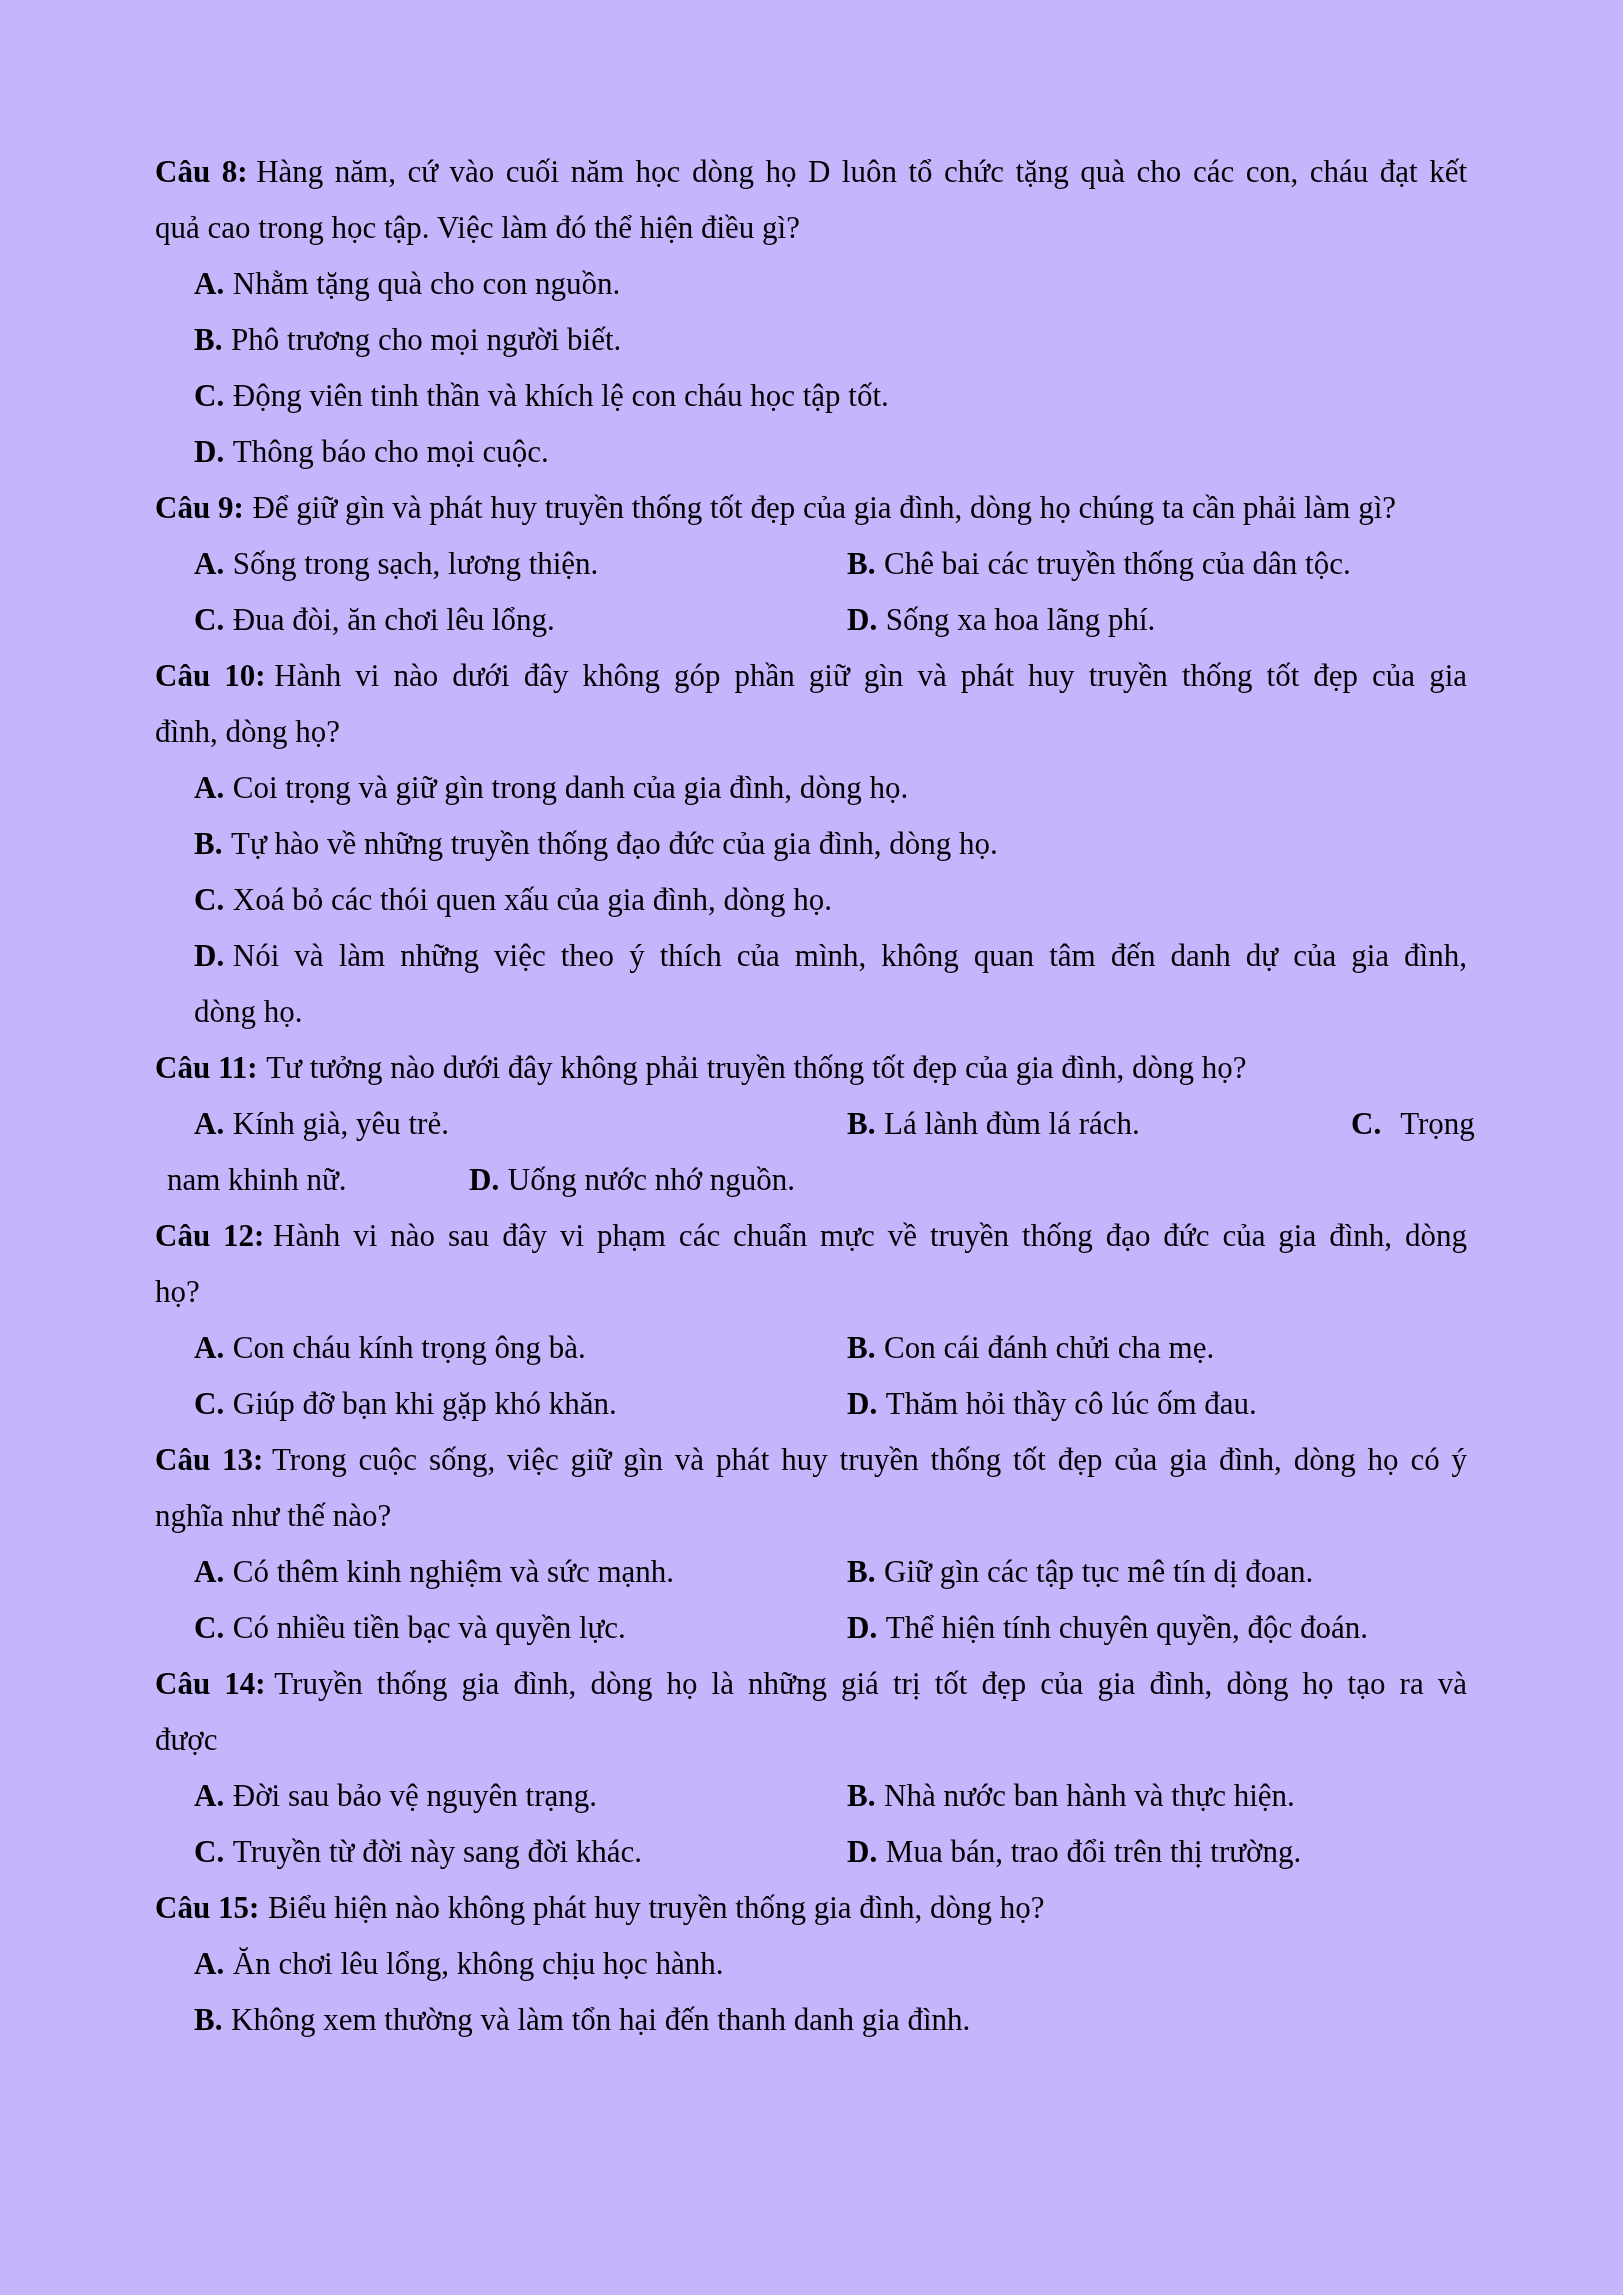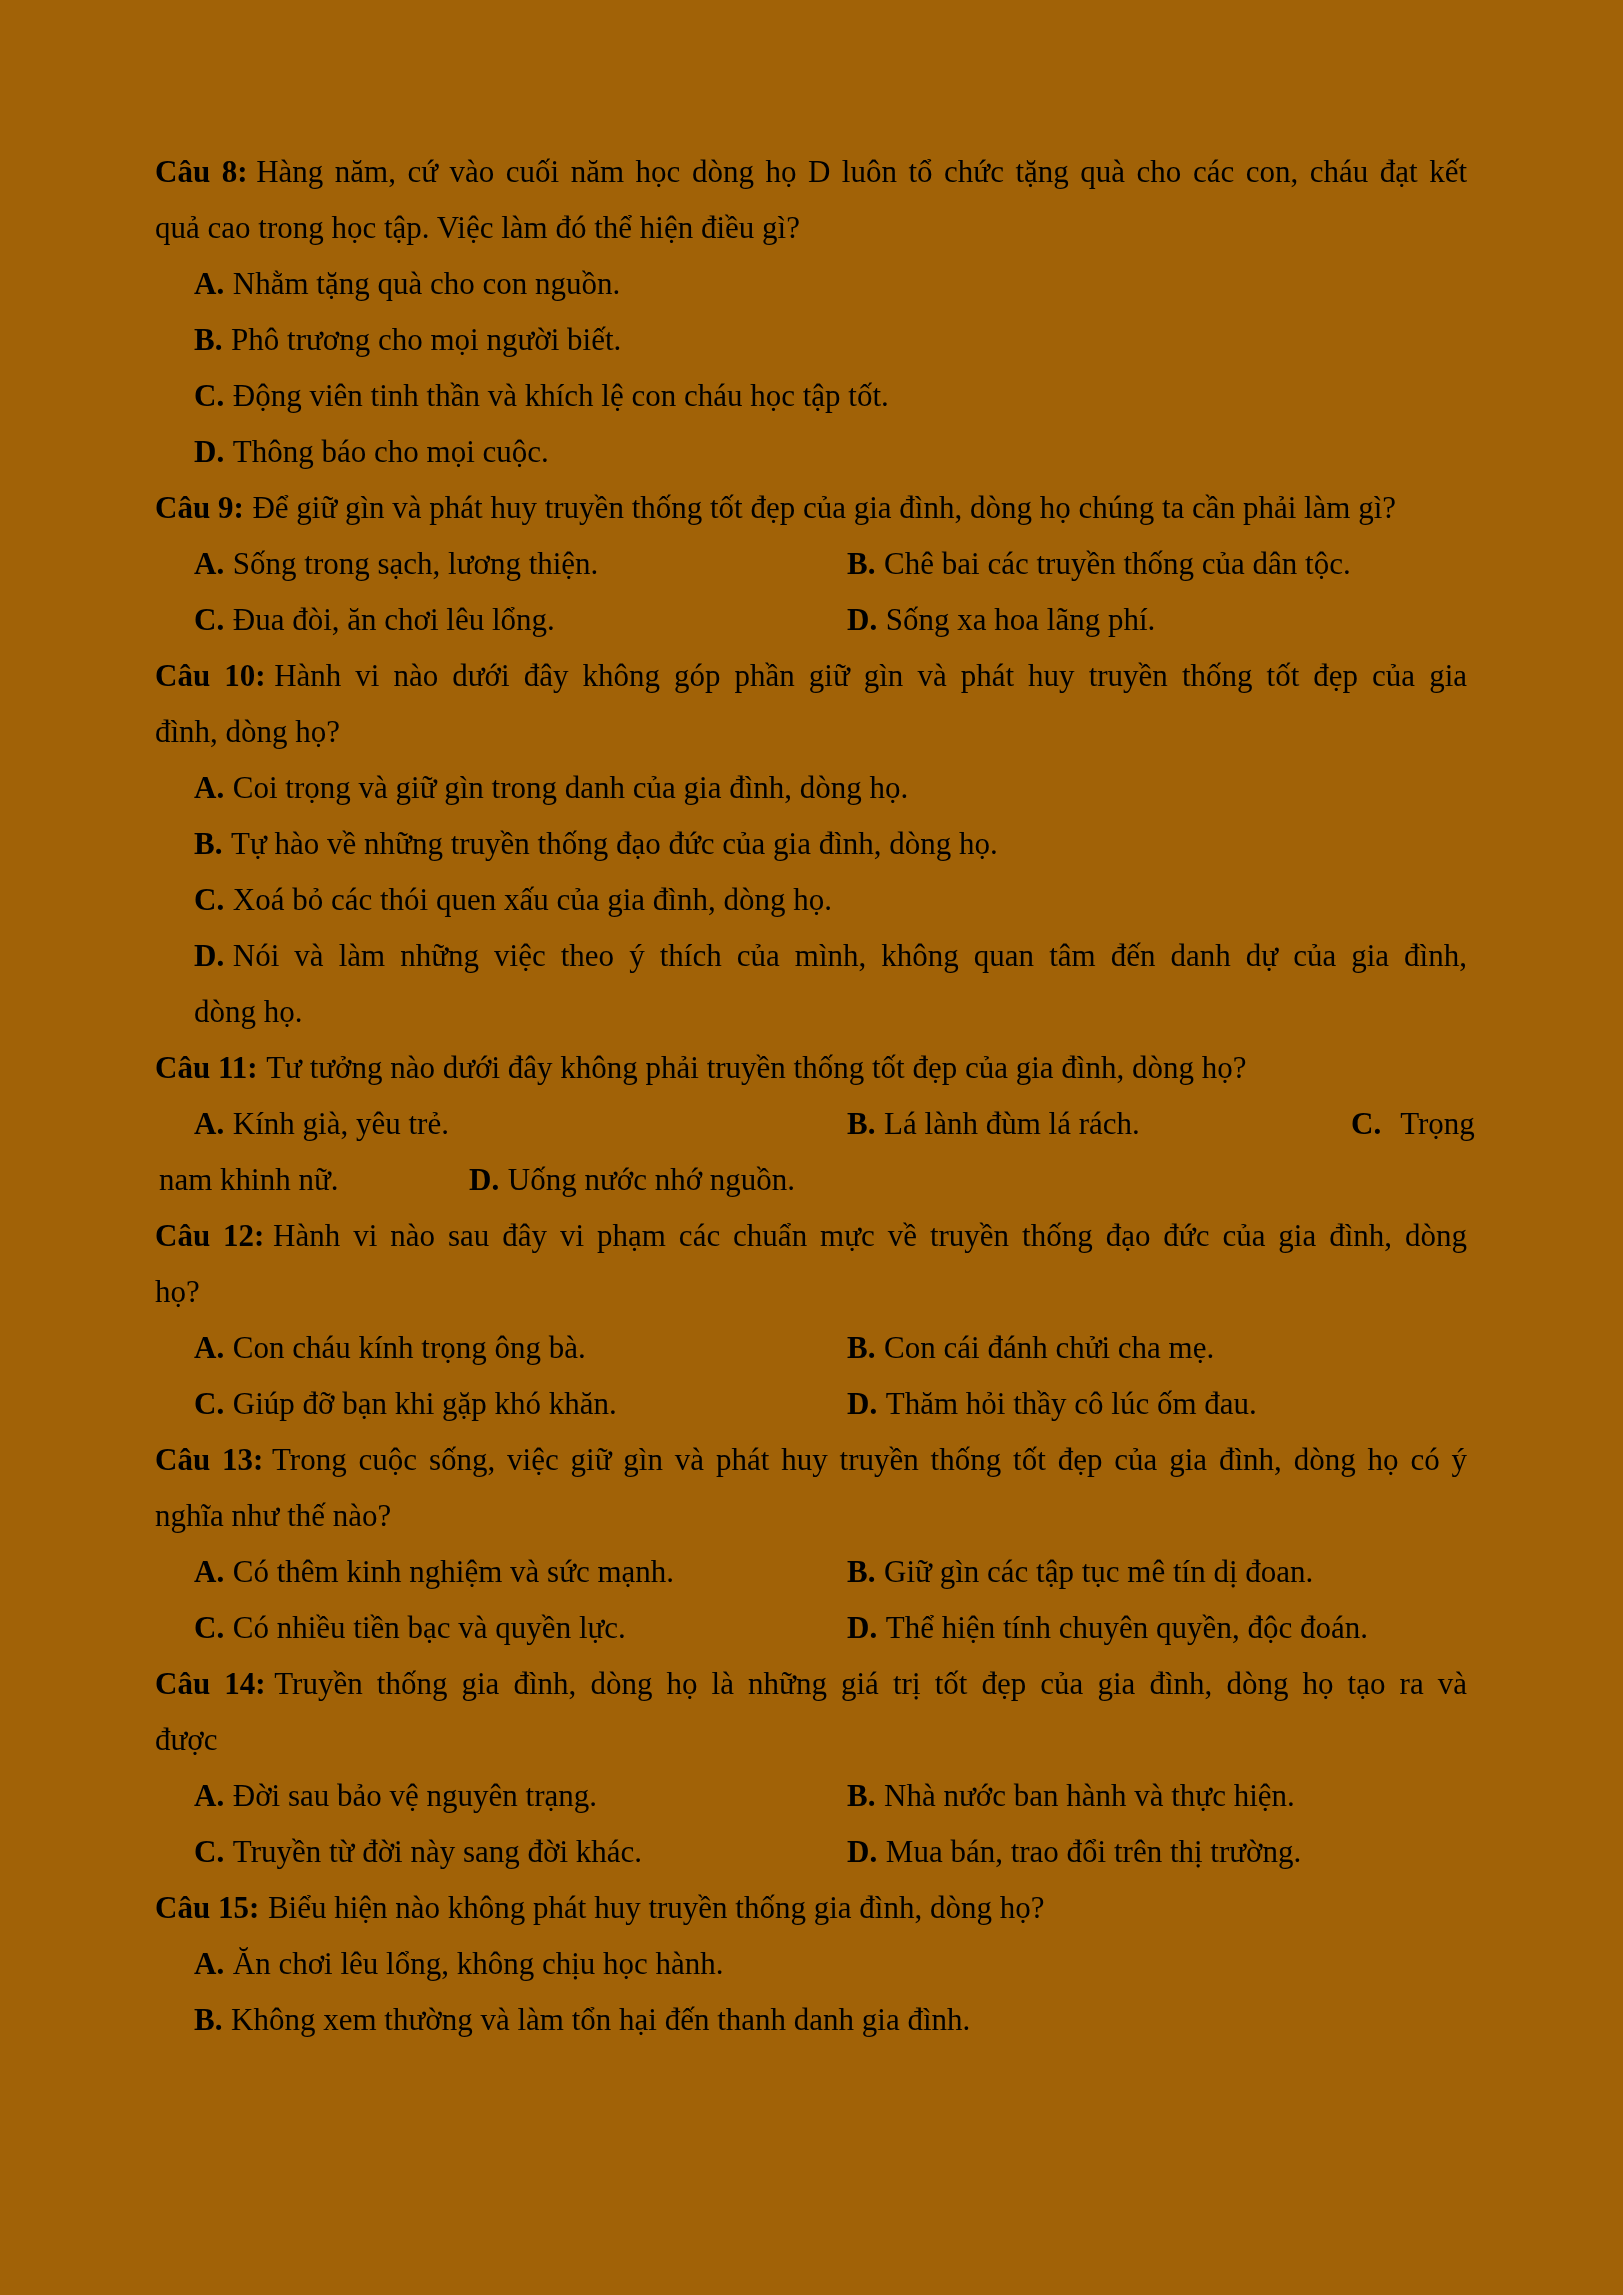--- a/index.html
+++ b/index.html
@@ -1,36 +1,36 @@
 <!DOCTYPE html>
 <html lang="vi" style="font-size:12.6px"><head>
 <meta charset="utf-8">
 <style>
   html, body { margin: 0; padding: 0; background: #ffffff; }
   body {
     width: 1623px; height: 2295px;
     font-family: "Liberation Serif", "DejaVu Serif", serif;
     font-size: 31px; color: #000000;
   }
-  .page { position: relative; width: 1623px; height: 2295px; background: #a16207; overflow: hidden; }
+  .page { position: relative; width: 1623px; height: 2295px; background: #c4b5fd; overflow: hidden; }
   .content { position: absolute; left: 155px; top: 144px; width: 1312px; }
   .line { position: relative; height: 56px; line-height: 56px; white-space: nowrap; }
   .just {
     white-space: normal;
     text-align: justify;
     text-align-last: justify;
     text-justify: inter-word;
     overflow: hidden;
   }
   .opt1 { padding-left: 39px; }
   b.qn, b.ol { font-weight: bold; margin-right: 0.28em; }
   .cA { position: absolute; left: 39px;  }
   .cB { position: absolute; left: 660px; margin-left: 32px; }
   .cC { position: absolute; left: 1196px; }
-  .cW { position: absolute; left: 4px;     }
+  .cW { position: absolute; left: 12px;     }
   .cD { position: absolute; left: 314px; }
   .gap { display: inline-block; width: 19px; }
 </style>
 </head>
 <body>
 
 <div class="page">
   <div class="content">
 
     <div class="line just"><b class="qn">Câu 8:</b><span>Hàng năm, cứ vào cuối năm học dòng họ D luôn tổ chức tặng quà cho các con, cháu đạt kết</span></div>

